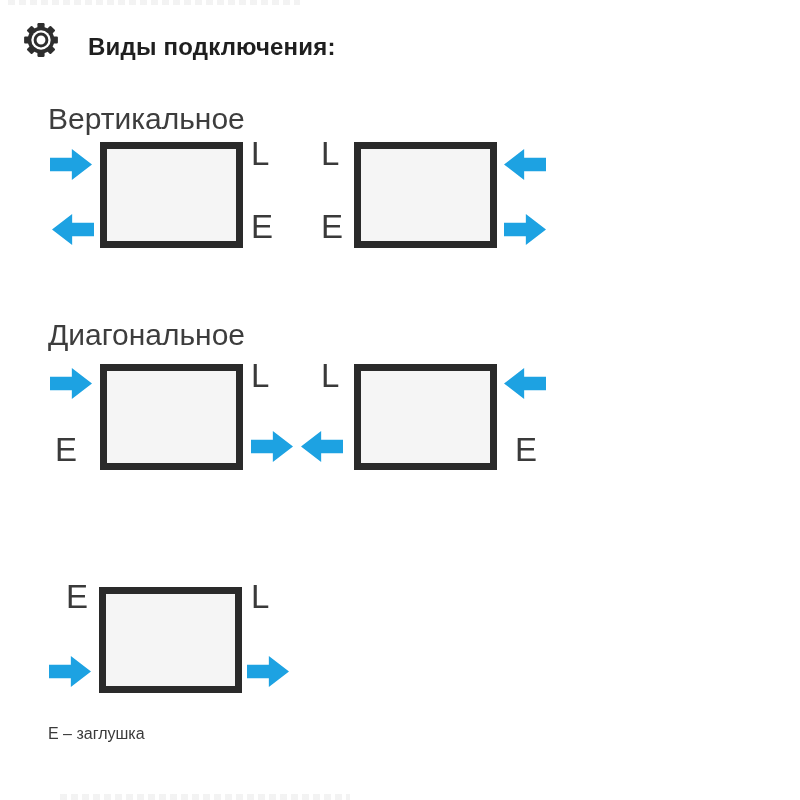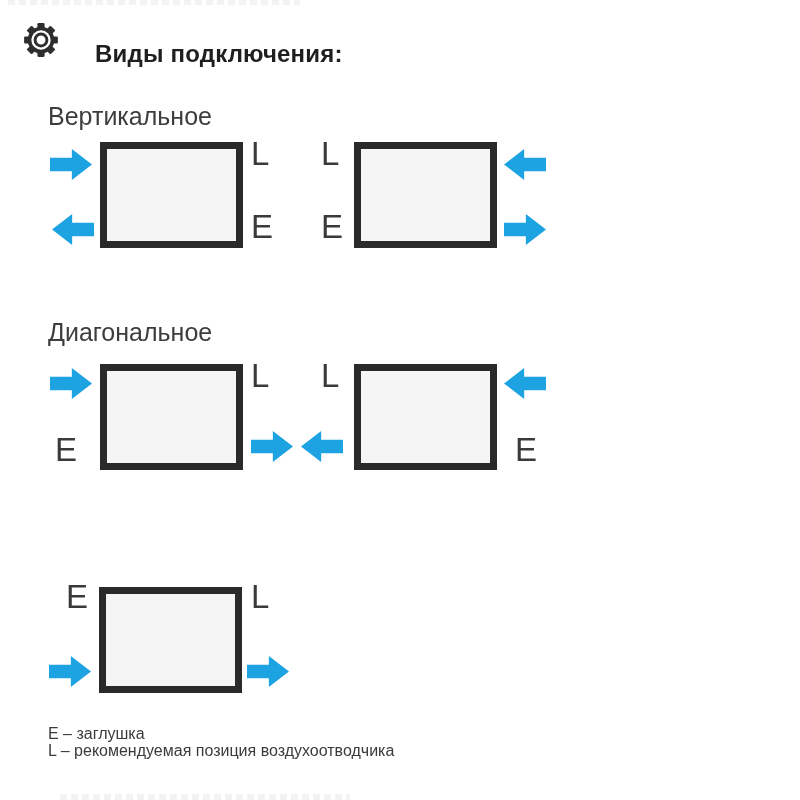--- a/index.html
+++ b/index.html
@@ -2,27 +2,27 @@
 <html style="--accent-blue: #1da2e2; --outline-dark: #2a2a2a; --radiator-fill: #f5f5f5; --text-primary: #3a3a3a;"><head>
 <meta charset="utf-8">
 <style>
   html,body{margin:0;padding:0;background:#fff;}
   .canvas{
     position:relative;width:800px;height:800px;background:#ffffff;overflow:hidden;
     font-family:"Liberation Sans", sans-serif;
   }
   
   .hdr-title{
-    position:absolute;left:84px;top:29px;margin:11px;
+    position:absolute;left:84px;top:29px;margin:4px;
     font-size:24px;font-weight:bold;color:#1f1f1f;letter-spacing:.2px;
   }
   .gear{position:absolute;left:22px;top:21px;width:38px;height:38px;display:block;}
   
   .section-title{
-    position:absolute;left:48px;font-size:25px;font-weight:400;color:#3d3d3d;
+    position:absolute;left:48px;font-size:30px;font-weight:400;color:#3d3d3d;
   }
   
   .radiator{
     position:absolute;width:143px;height:106px;box-sizing:border-box;
     border:7px solid var(--outline-dark,#2a2a2a);
     background:var(--radiator-fill,#f5f5f5);
   }
   
   .arrow{
     position:absolute;width:42px;height:31px;
@@ -98,17 +98,16 @@
   <div class="arrow left" style="left:301px;top:431px"></div>
   <span class="port-label" style="left:515px;top:434px">E</span>
 
 
   <span class="port-label" style="left:66px;top:581px">E</span>
   <div class="radiator" style="left:99px;top:587px"></div>
   <span class="port-label" style="left:251px;top:581px">L</span>
   <div class="arrow right" style="left:49px;top:656px"></div>
   <div class="arrow right" style="left:247px;top:656px"></div>
 
-  <div class="legend-line" style="top:741px">L – рекомендуемая позиция воздухоотводчика</div>
   <div class="legend-line" style="top:724px">E – заглушка</div>
 
   <div class="sliver bottom"></div>
 </div>
 
 </body></html>

